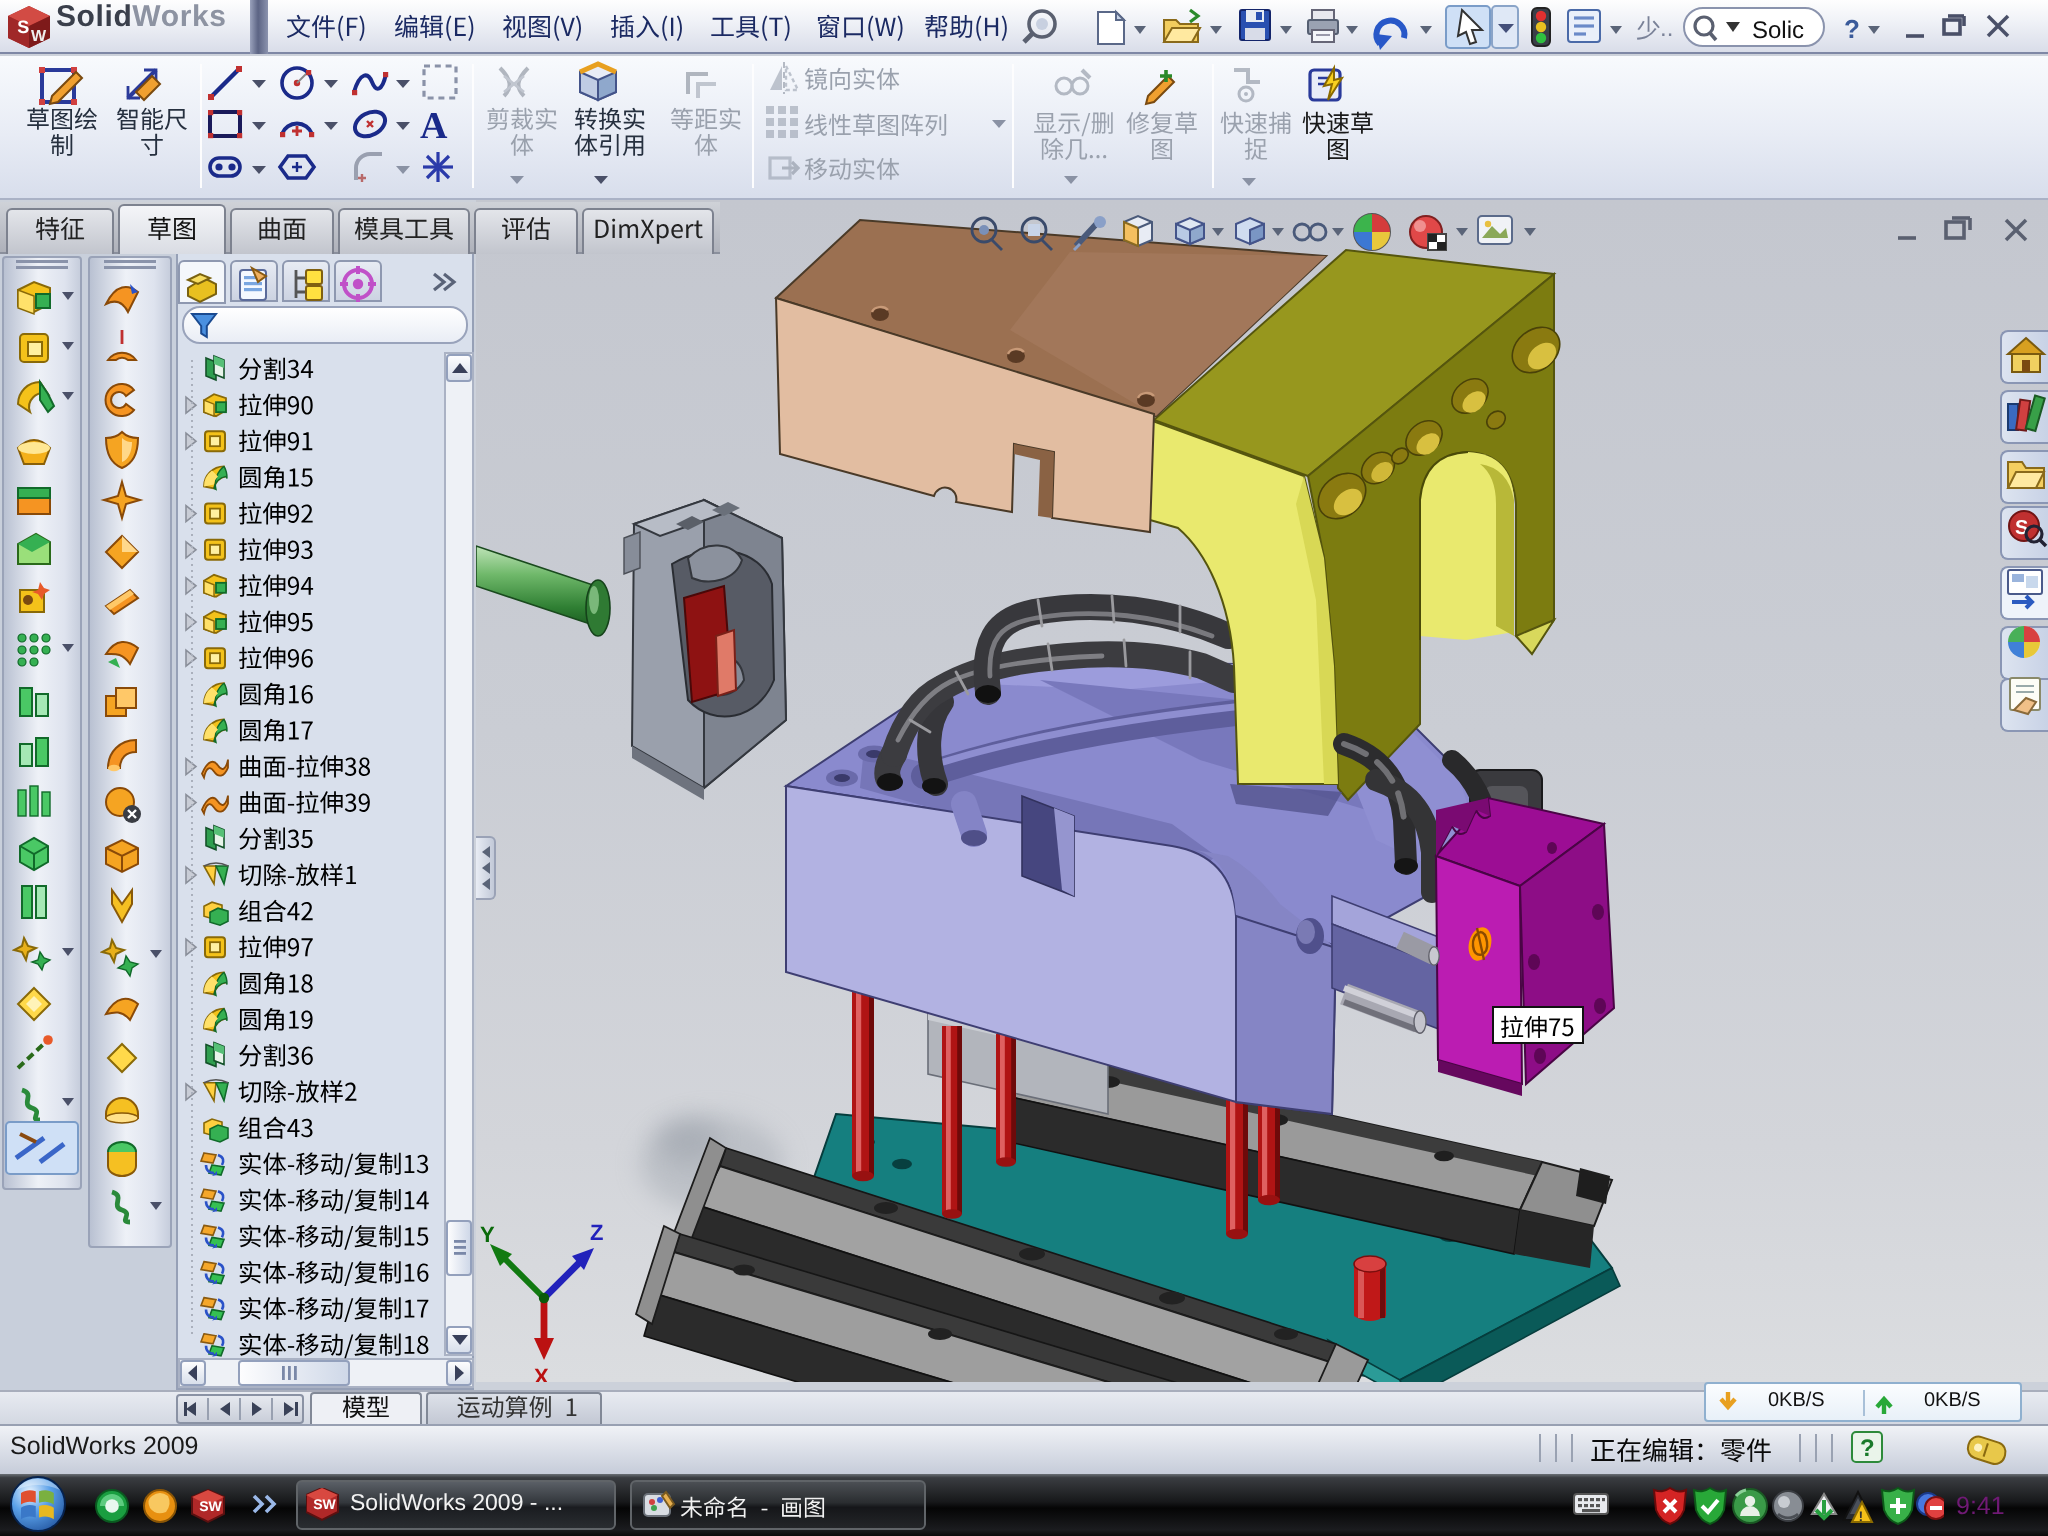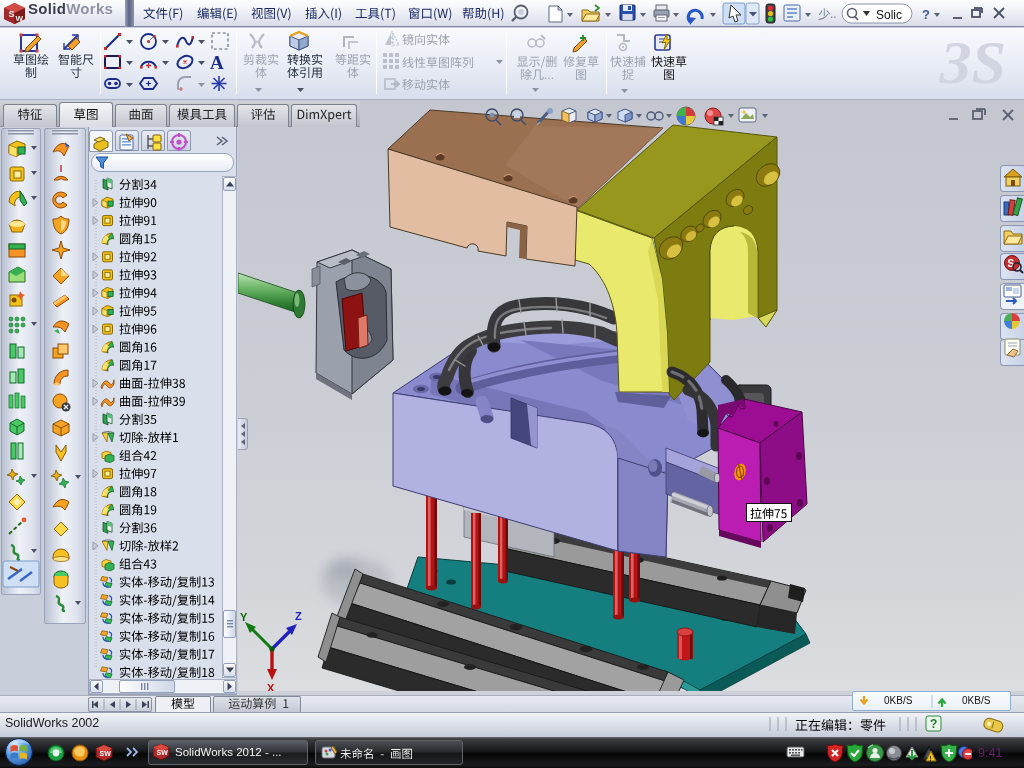--- a/index.html
+++ b/index.html
@@ -42,21 +42,20 @@
 </svg>
 <div class="abs" style="left:28px;top:0;font-size:15px;font-weight:bold;letter-spacing:.3px;color:#3a3f4b;font-family:'Liberation Sans'">Solid<span style="color:#8d93a2">Works</span></div>
 <div class="abs" style="left:125px;top:0;width:9px;height:27px;background:linear-gradient(90deg,#9aa2bc,#5c6484 45%,#8b93ae)"></div>
 
 <div class="abs" id="cmdbar"></div>
 <div class="vsep" style="left:100px"></div>
 <div class="vsep" style="left:236px"></div>
 <div class="vsep" style="left:376px"></div>
 <div class="vsep" style="left:506px"></div>
 <div class="vsep" style="left:606px"></div>
-<div class="abs" style="left:940px;top:30px;width:80px;height:68px;font-family:'Liberation Serif';font-style:italic;font-size:62px;font-weight:bold;color:#d0d5e1;line-height:64px">ЗS</div>
 
 <div class="abs" id="tabrow"></div>
 <div class="tab" style="left:3px;width:54px"></div>
 <div class="tab active" style="left:59px;width:54px"></div>
 <div class="tab" style="left:115px;width:52px"></div>
 <div class="tab" style="left:169px;width:66px"></div>
 <div class="tab" style="left:237px;width:52px"></div>
 <div class="tab" style="left:291px;width:66px"></div>
 
 <div class="abs" id="leftbg"></div>
@@ -813,21 +812,21 @@
         <line x1="148" y1="2" x2="148" y2="16"></line>
       </g>
 <rect x="158" y="1" width="15" height="15" rx="2" fill="#eaf4ea" stroke="#2d8a3a"></rect>
       <text x="162" y="13" font-size="12" font-weight="bold" fill="#1a7a2a" font-family="Liberation Sans">?</text>
 <g transform="translate(218,2) rotate(18)">
         <rect x="0" y="0" width="19" height="11" rx="5" fill="#e8c84a" stroke="#8a6a10"></rect>
         <circle cx="5" cy="5.5" r="2" fill="#fdf2c0"></circle>
         <line x1="9" y1="2" x2="9" y2="9" stroke="#8a6a10"></line>
       </g>
 </svg>
-<div class="abs" style="left:5px;top:716px;font-size:12.5px;color:#1a1a1a;z-index:3;font-family:'Liberation Sans'">SolidWorks 2002</div>
+<div class="abs" style="left:5px;top:716px;font-size:12.5px;color:#1a1a1a;z-index:3;font-family:'Liberation Sans'">SolidWorks 2009</div>
 <div class="abs" id="taskbar"></div>
 <svg class="abs" style="left:4px;top:738px;z-index:3" width="140" height="30" viewBox="0 0 140 30">
 <defs>
 <radialGradient id="orb" cx="0.35" cy="0.28" r="0.95">
           <stop offset="0" stop-color="#e8f4ff"></stop>
           <stop offset="0.4" stop-color="#5aa0e8"></stop>
           <stop offset="1" stop-color="#123f8a"></stop>
         </radialGradient>
 </defs>
 <circle cx="15" cy="14" r="13.5" fill="url(#orb)" stroke="#06224e" stroke-width="1"></circle>
@@ -853,21 +852,21 @@
         <path d="M129 10 l4 4 -4 4"></path>
       </g>
 </svg>
 <div class="taskbtn" style="left:148px;width:160px;background:linear-gradient(180deg,#5a5f66 0%,#33373c 45%,#1a1c20 55%,#2a2d31 100%)"></div>
 <div class="taskbtn" style="left:315px;width:148px"></div>
 <svg class="abs" style="left:153px;top:744px;z-index:4" width="18" height="18" viewBox="0 0 18 18">
       <polygon points="8,0 16,3.5 16,12 8,16 0,12 0,3.5" fill="#b02828" stroke="#5a1010"></polygon>
       <polygon points="8,0 16,3.5 8,7.5 0,3.5" fill="#d84840"></polygon>
       <text x="3.6" y="10.5" font-size="7" font-weight="bold" fill="#fff" font-family="Liberation Sans">SW</text>
     </svg>
-<div class="abs" style="left:175px;top:746px;font-size:11.5px;color:#f2f2f2;z-index:4;font-family:'Liberation Sans'">SolidWorks 2012 - ...</div>
+<div class="abs" style="left:175px;top:746px;font-size:11.5px;color:#f2f2f2;z-index:4;font-family:'Liberation Sans'">SolidWorks 2009 - ...</div>
 <svg class="abs" style="left:321px;top:744px;z-index:4" width="18" height="18" viewBox="0 0 18 18">
       <rect x="1" y="3" width="13" height="11" rx="2" fill="#d8dce2" stroke="#6a7078"></rect>
       <circle cx="5" cy="7" r="1.5" fill="#d04040"></circle>
       <circle cx="9" cy="6" r="1.5" fill="#4060d0"></circle>
       <circle cx="6" cy="10" r="1.5" fill="#40a050"></circle>
       <path d="M12 2 l4 6 -2 2 -4 -6 Z" fill="#e8b050" stroke="#7a5a20"></path>
     </svg>
 <svg class="abs" style="left:786px;top:744px;z-index:4" width="20" height="16" viewBox="0 0 20 16">
       <rect x="1" y="3" width="17" height="10" rx="1.5" fill="#e8eaee" stroke="#555"></rect>
       <g fill="#555">

